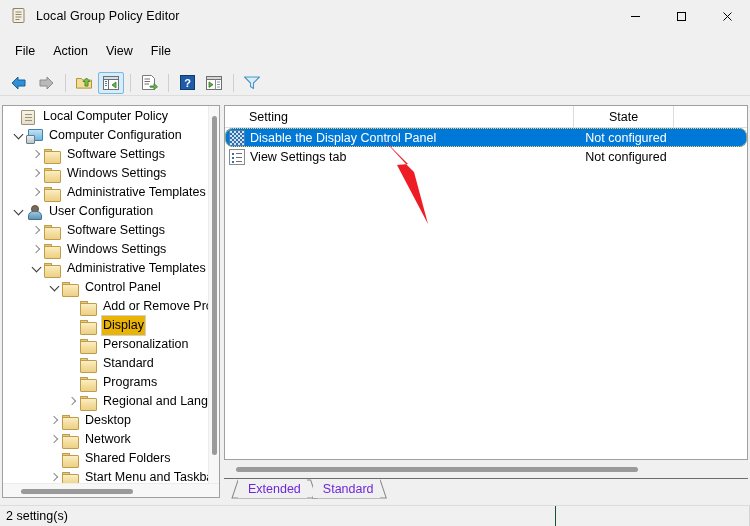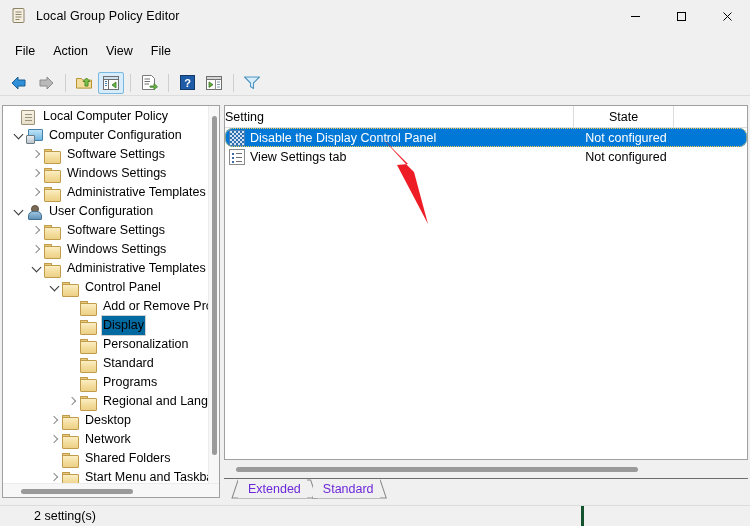--- a/index.html
+++ b/index.html
@@ -135,21 +135,21 @@
   .tnode .ticon {
     width:17px; height:16px; flex:0 0 17px;
     margin-right:4px;
     position:relative;
   }
   .tnode .tlabel {
     line-height:19px;
     padding:0 2px;
   }
   .tnode.selected .tlabel {
-    background:#0369a1;
+    background:#eab308;
     border:1px solid #d0d0d0;
     padding:0 1px;
   }
 
   
   .folder {
     width:16px; height:13px;
     position:relative;
     margin-top:2px;
   }
@@ -296,21 +296,21 @@
     background:#ffffff;
     border-bottom:1px solid #e0e0e0;
     align-items:center;
     font-size:12.5px;
   }
   .col-head .ch {
     height:22px;
     display:flex; align-items:center;
     position:relative;
     border-right:1px solid #dcdcdc;
-    padding-left:0;
+    padding-left:24px;
   }
   .col-head .ch.c-setting { width:349px; flex:0 0 349px; }
   .col-head .ch.c-state   { width:100px; flex:0 0 100px; justify-content:center; padding-left:0;}
   .col-head .ch.c-comment { flex:1 1 auto; border-right:none; }
 
   .rows { flex:1 1 auto; overflow:hidden; }
   .row {
     height:19px;
     display:flex; align-items:center;
     font-size:12.5px;
@@ -404,21 +404,21 @@
 
   
   .statusbar {
     height:21px; flex:0 0 21px;
     background:#f0f0f0;
     border-top:1px solid #dcdcdc;
     display:flex; align-items:center;
     font-size:12.5px;
   }
   .sb-seg { height:21px; display:flex; align-items:center; padding-left:6px; }
-  .sb-seg.s1 { width:556px; flex:0 0 556px; border-right:3px solid #14532d;margin-left:28px;}
+  .sb-seg.s1 { width:556px; flex:0 0 556px; border-right:1px solid #14532d;}
   .sb-seg.s2 { width:194px; flex:0 0 194px; border-right:1px solid #d4d4d4;}
 
   
   #annot-arrow {
     position:absolute;
     left:378px; top:132px;
     width:66px; height:96px;
     pointer-events:none;
     z-index:50;
   }

